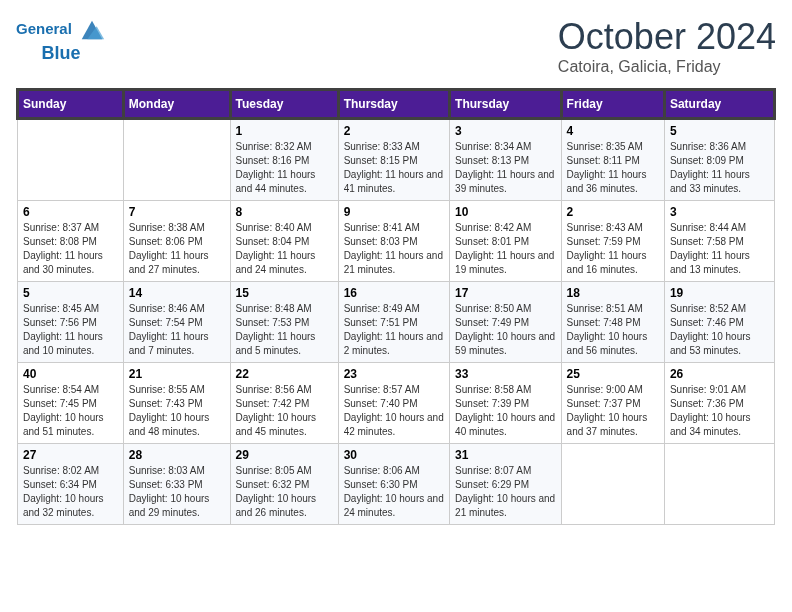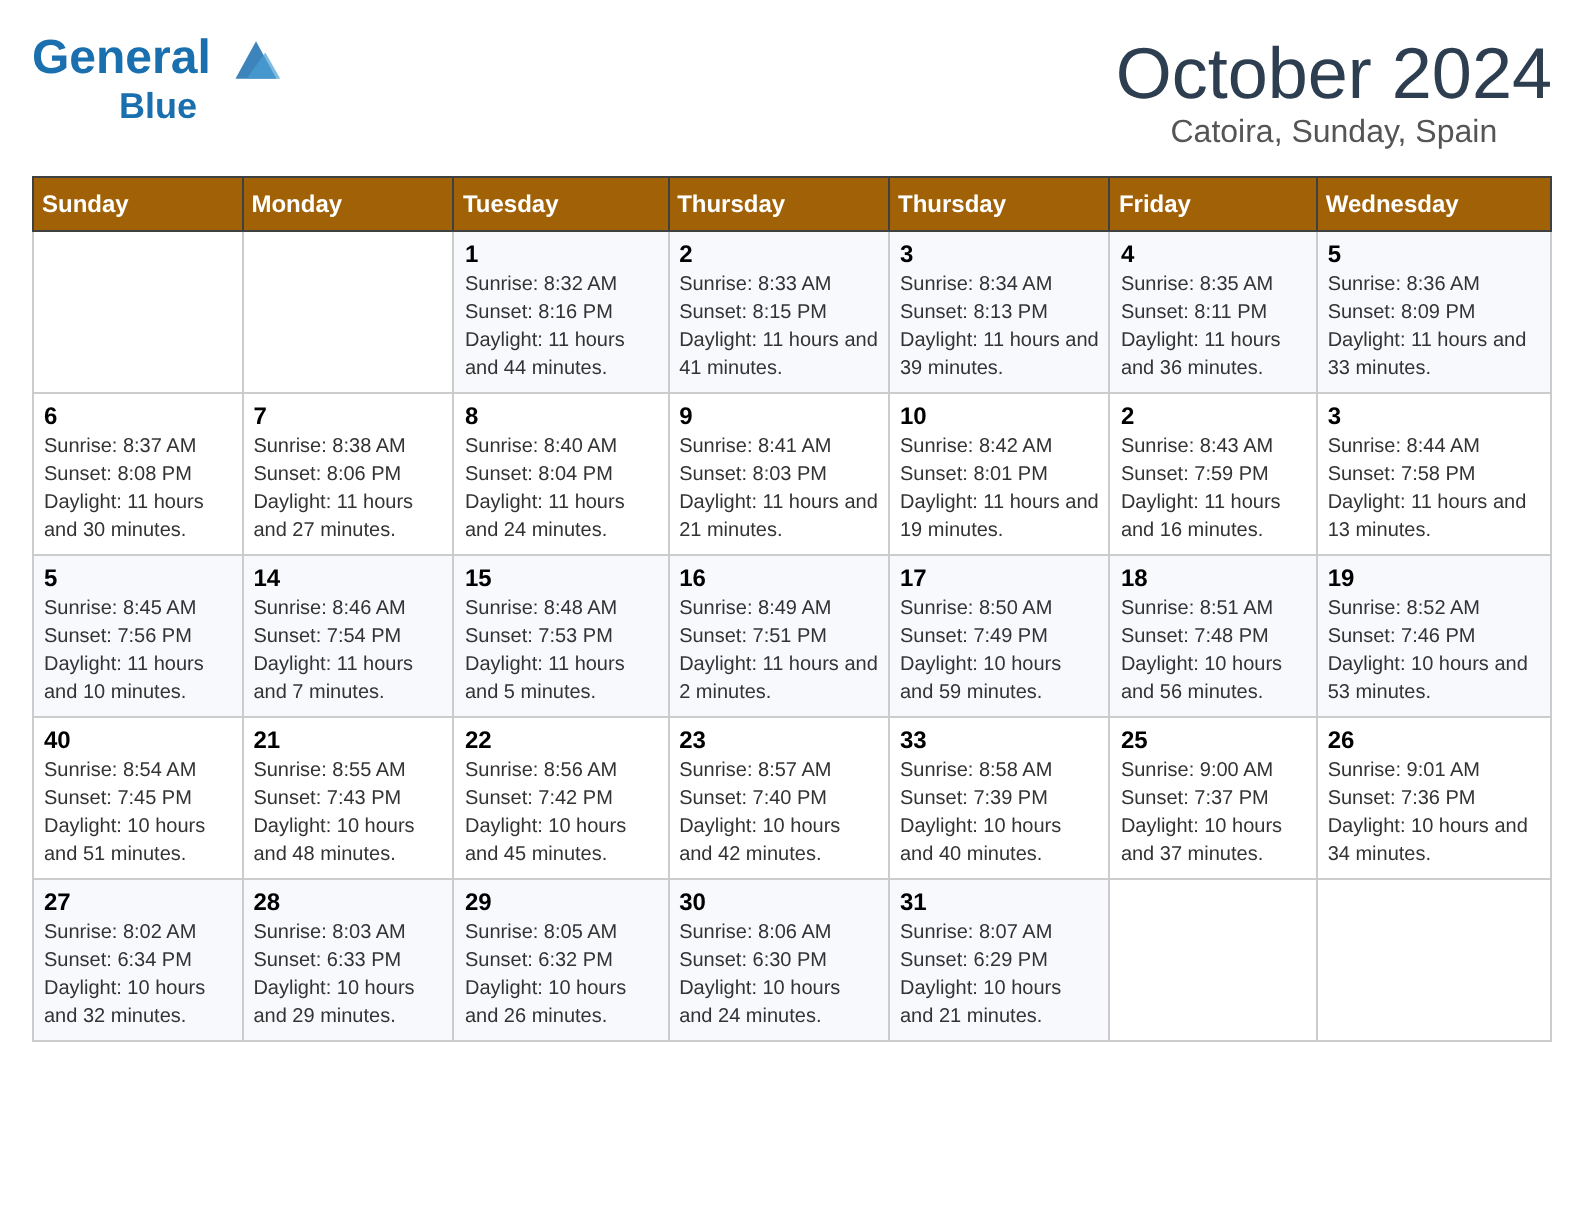--- a/index.html
+++ b/index.html
@@ -14,58 +14,58 @@
       display: flex;
       justify-content: space-between;
       align-items: flex-start;
       margin-bottom: 12px;
     }
     .logo {
       display: flex;
       align-items: center;
     }
     .logo-text {
-      font-size: 24px;
+      font-size: 15px;
       font-weight: bold;
       color: #2c3e50;
       line-height: 1.1;
     }
     .logo-text span {
       color: #1a6faf;
     }
     .logo-icon {
       width: 28px;
       height: 28px;
       margin-left: 2px;
     }
     .title-block {
-      text-align: center;
+      text-align: left;
     }
     .month-title {
       font-size: 36px;
       color: #2c3e50;
       font-weight: 300;
     }
     .location {
       font-size: 16px;
       color: #555;
     }
     table {
       width: 100%;
       border-collapse: collapse;
       font-size: 11px;
     }
     thead tr th {
-      background-color: #a16207;
+      background-color: #4c1d95;
       color: #fff;
       padding: 6px 4px;
       text-align: left;
       font-size: 12px;
       font-weight: bold;
-      border: 1px solid #404040;
+      border: 3px solid #404040;
     }
     tbody tr td {
       border: 1px solid #ccc;
       padding: 4px 5px;
       vertical-align: top;
       background: #fff;
       min-height: 70px;
     }
     tbody tr:nth-child(odd) td {
       background: #f7f9fc;
@@ -96,34 +96,34 @@
         <svg class="logo-icon" viewBox="0 0 30 28" style="display:inline-block;vertical-align:middle;margin-left:2px;">
           <polygon points="4,24 15,4 26,24" fill="#1a6faf" opacity="0.85"></polygon>
           <polygon points="10,24 20,10 28,24" fill="#4a9fd4" opacity="0.7"></polygon>
         </svg>
       </div>
       <div class="logo-text" style="color:#1a6faf;font-size:18px;text-align:center;">Blue</div>
     </div>
   </div>
   <div class="title-block">
     <div class="month-title">October 2024</div>
-    <div class="location">Catoira, Sunday, Spain</div>
+    <div class="location">Catoira, Galicia, Friday</div>
   </div>
 </div>
 
 <table>
   <thead>
     <tr id="header-row">
         <th>Sunday</th>
         <th>Monday</th>
         <th>Tuesday</th>
         <th>Thursday</th>
         <th>Thursday</th>
         <th>Friday</th>
-        <th>Wednesday</th>
+        <th>Saturday</th>
       </tr>
   </thead>
   <tbody id="calendar-body">
   <tr>
         <td class="empty"></td>
         <td class="empty"></td>
         <td>
           <span class="day-num">1</span>
           <div class="day-info">Sunrise: 8:32 AM<br>Sunset: 8:16 PM<br>Daylight: 11 hours and 44 minutes.</div>
         </td>

